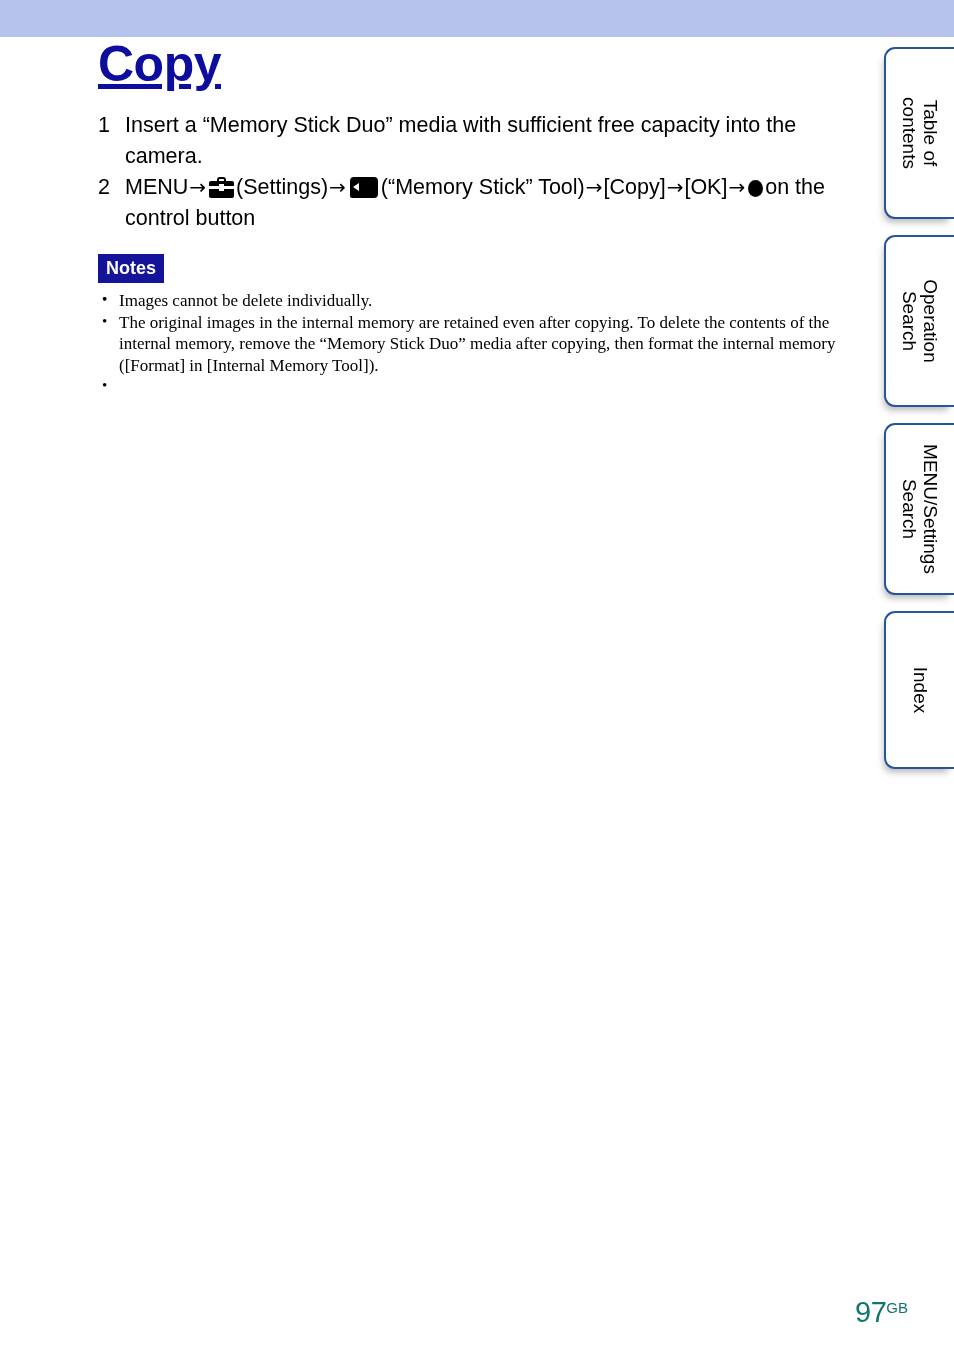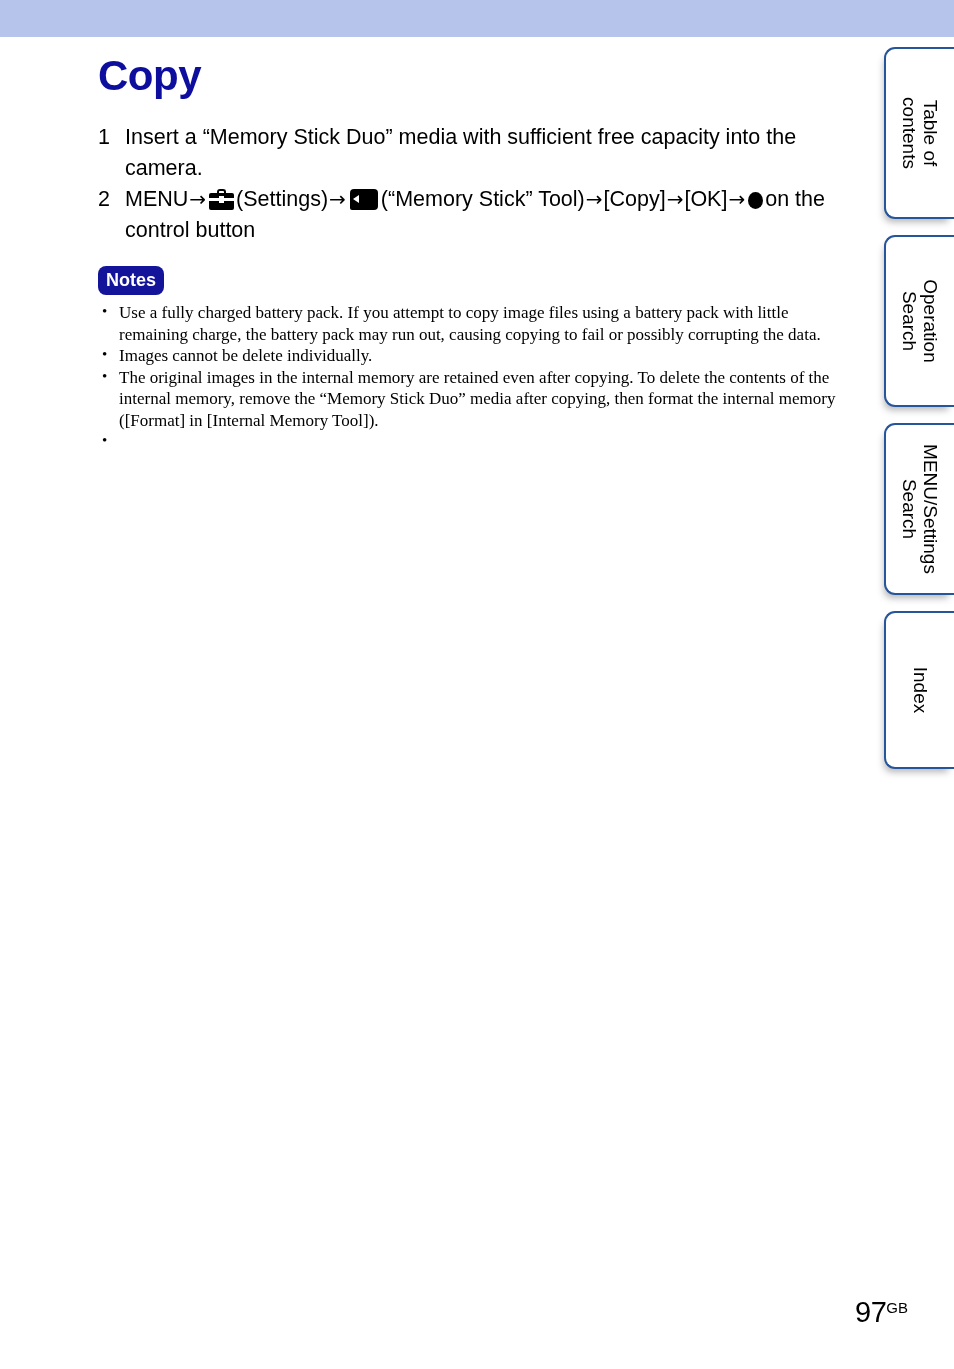--- a/index.html
+++ b/index.html
@@ -38,26 +38,27 @@
   .content {
     position: absolute;
     left: 98px;
     top: 0;
     width: 760px;
   }
 
   .page-title {
     font-family: "Liberation Sans", sans-serif;
     font-weight: bold;
-    font-size: 42px;
+    font-size: 50px;
     line-height: 52px;
     color: #0d0d9e;
     letter-spacing: -0.5px;
     margin: 0;
-    padding-top: 13px;
+    padding-top: 1px;
+    text-decoration: underline;
   }
 
   .intro {
     font-family: "Liberation Serif", serif;
     font-size: 19.5px;
     line-height: 24px;
     margin: 0;
     padding-top: 21px;
   }
 
@@ -172,21 +173,20 @@
   .notes-badge {
     display: inline-block;
     background: #14149b;
     color: #ffffff;
     font-family: "Liberation Sans", sans-serif;
     font-weight: bold;
     font-size: 18px;
     line-height: 22px;
     padding: 3px 8px 4px 8px;
     margin-top: 20px;
-    border-radius: 8px;
   }
 
   .notes-list {
     list-style: none;
     margin: 0;
     padding: 7px 0 0 0;
     font-family: "Liberation Serif", serif;
     font-size: 17px;
     line-height: 21.5px;
   }
@@ -237,21 +237,21 @@
   .tab-label span { display: block; }
 
   
   .page-number {
     position: absolute;
     right: 46px;
     bottom: 42px;
     font-family: "Liberation Sans", sans-serif;
     font-size: 29px;
     line-height: 30px;
-    color: #000000;
+    color: #0f766e;
     letter-spacing: -0.5px;
   }
   .page-number .gb {
     font-size: 15px;
     vertical-align: 9px;
     letter-spacing: 0;
   }
 </style>
 </head>
 <body>
@@ -276,21 +276,20 @@
         <span class="step-body"><span>MENU</span><span class="arrow">→</span><span class="ico ico-toolbox"><span class="tb-handle"></span><span class="tb-body"></span><span class="tb-stripe"></span><span class="tb-latch"></span></span><span>(Settings)</span><span class="arrow">→</span><span class="ico ico-ms"><span class="ms-tri"></span></span><span>(“Memory Stick” Tool)</span><span class="arrow">→</span><span>[Copy]</span><span class="arrow">→</span><span>[OK]</span><span class="arrow">→</span><span class="ico ico-dot"></span><span>on the control button</span></span>
       </li>
 
     </ol>
 
     <div class="notes-badge">Notes</div>
 
     <ul class="notes-list">
       <li class="note-item">
         <span class="note-bullet">•</span>
-        <span>Use a fully charged battery pack. If you attempt to copy image files using a battery pack with little remaining charge, the battery pack may run out, causing copying to fail or possibly corrupting the data.</span>
       </li>
       <li class="note-item">
         <span class="note-bullet">•</span>
         <span>Images cannot be delete individually.</span>
       </li>
       <li class="note-item">
         <span class="note-bullet">•</span>
         <span>The original images in the internal memory are retained even after copying. To delete the contents of the internal memory, remove the “Memory Stick Duo” media after copying, then format the internal memory ([Format] in [Internal Memory Tool]).</span>
       </li>
       <li class="note-item">

